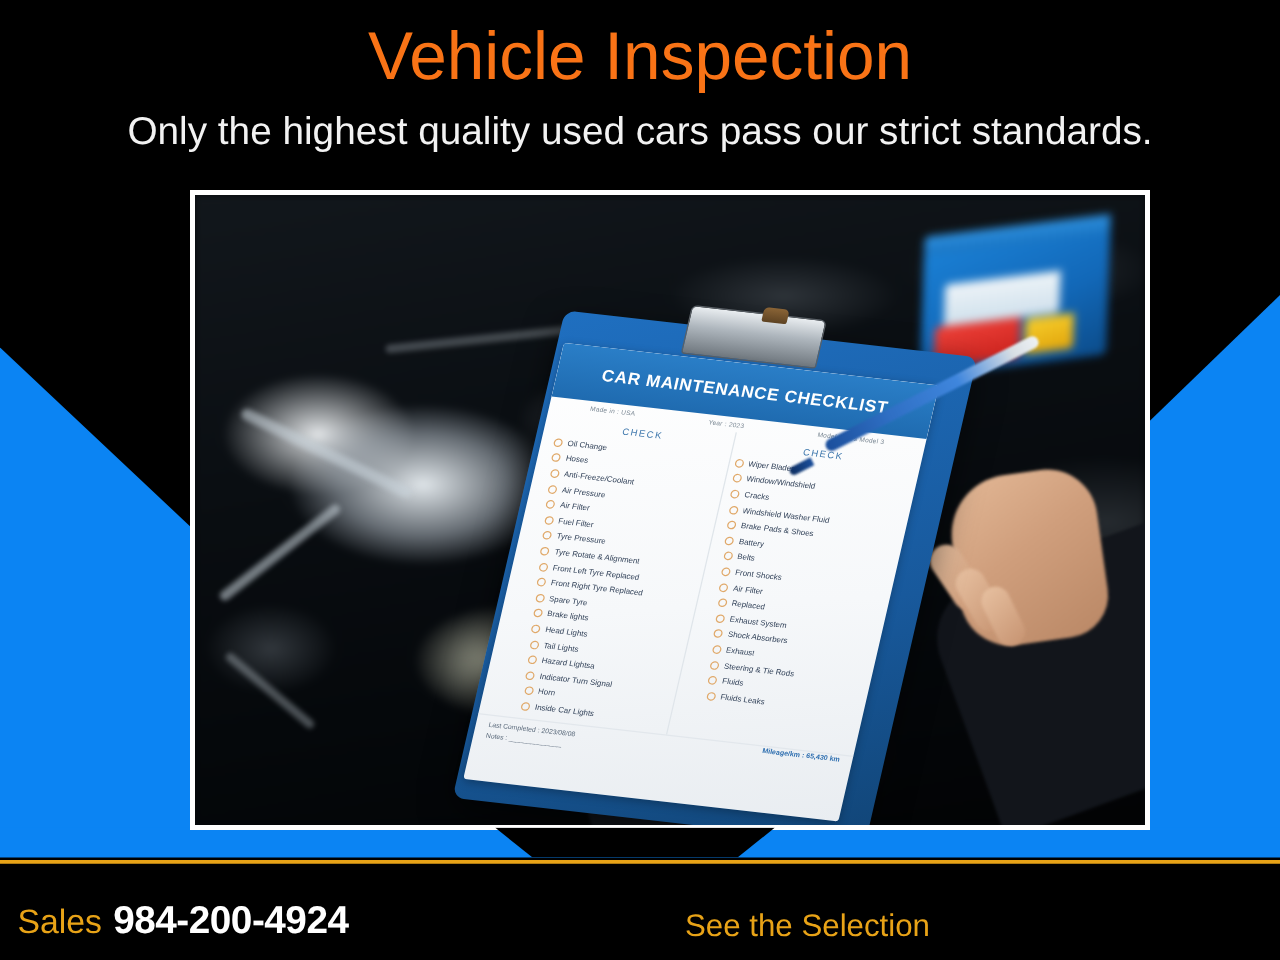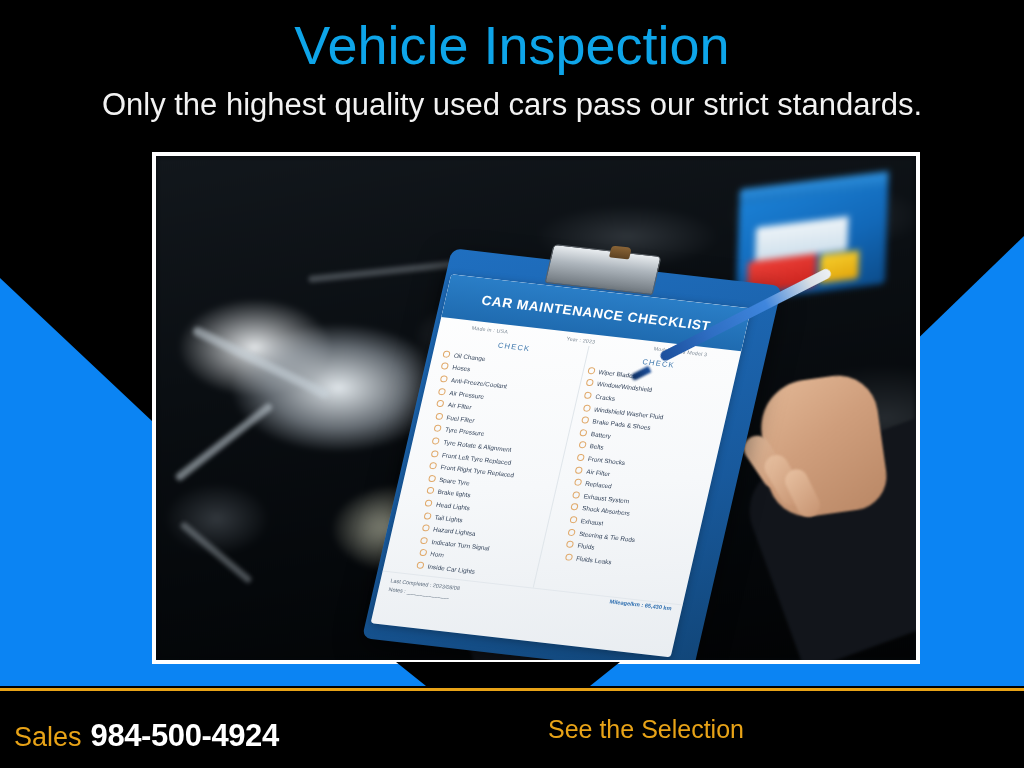--- a/index.html
+++ b/index.html
@@ -13,21 +13,21 @@
     position:relative; width:1024px; height:768px;
     background:#000; overflow:hidden;
   }
 
   
   #title {
     position:absolute; top:14px; left:0; width:1024px;
     text-align:center;
     font-size:54px; line-height:62px;
     font-weight:400;
-    color:#0ea5e9;
+    color:#f97316;
     letter-spacing:0px;
   }
   #subtitle {
     position:absolute; top:86px; left:0; width:1024px;
     text-align:center;
     font-size:31px; line-height:38px;
     font-weight:400;
     color:#f2f2f2;
   }
 
@@ -266,21 +266,21 @@
     display:flex; align-items:baseline; gap:9px;
     white-space:nowrap;
   }
   #sales-label { font-size:27px; color:#E8A317; }
   #sales-phone { font-size:31px; color:#ffffff; font-weight:700; letter-spacing:-.4px; }
   #address {
     position:absolute; left:14px; top:48px;
     font-size:22px; color:#eaeaea; white-space:nowrap;
   }
   #sel-line {
-    position:absolute; left:548px; top:4px;
+    position:absolute; left:548px; top:16px;
     display:flex; align-items:flex-start; gap:11px;
     white-space:nowrap;
   }
   #sel-label { font-size:25px; color:#E8A317; }
   #sel-url   { font-size:27px; color:#ffffff; }
 </style>
 </head>
 <body>
 
 <div id="stage">
@@ -501,21 +501,21 @@
       <div class="finger" style="left:83.5%;top:62%;width:23px;height:50px;transform:rotate(-26deg);"></div>
 
       <div id="pen-tip"></div>
       <div id="pen"></div>
     </div>
   </div>
 
   <div id="footer">
     <div id="sales-line">
       <span id="sales-label">Sales</span>
-      <span id="sales-phone">984-500-4924</span>
+      <span id="sales-phone">984-200-4924</span>
     </div>
 
     <div id="sel-line">
       <span id="sel-label">See the Selection</span>
     </div>
   </div>
 
 </div>
 
 </body></html>

